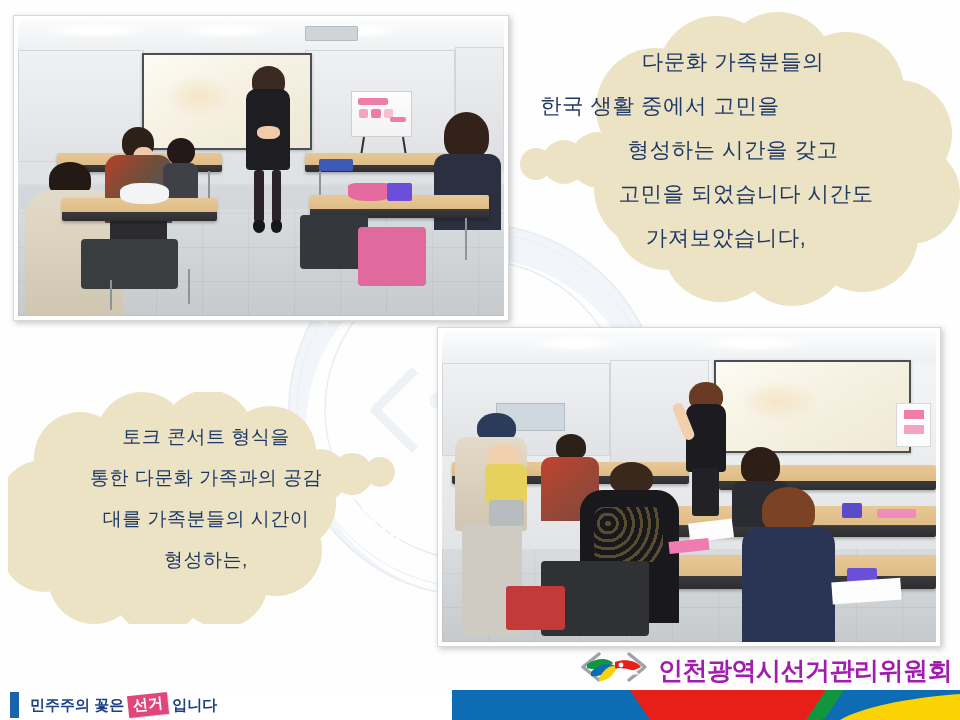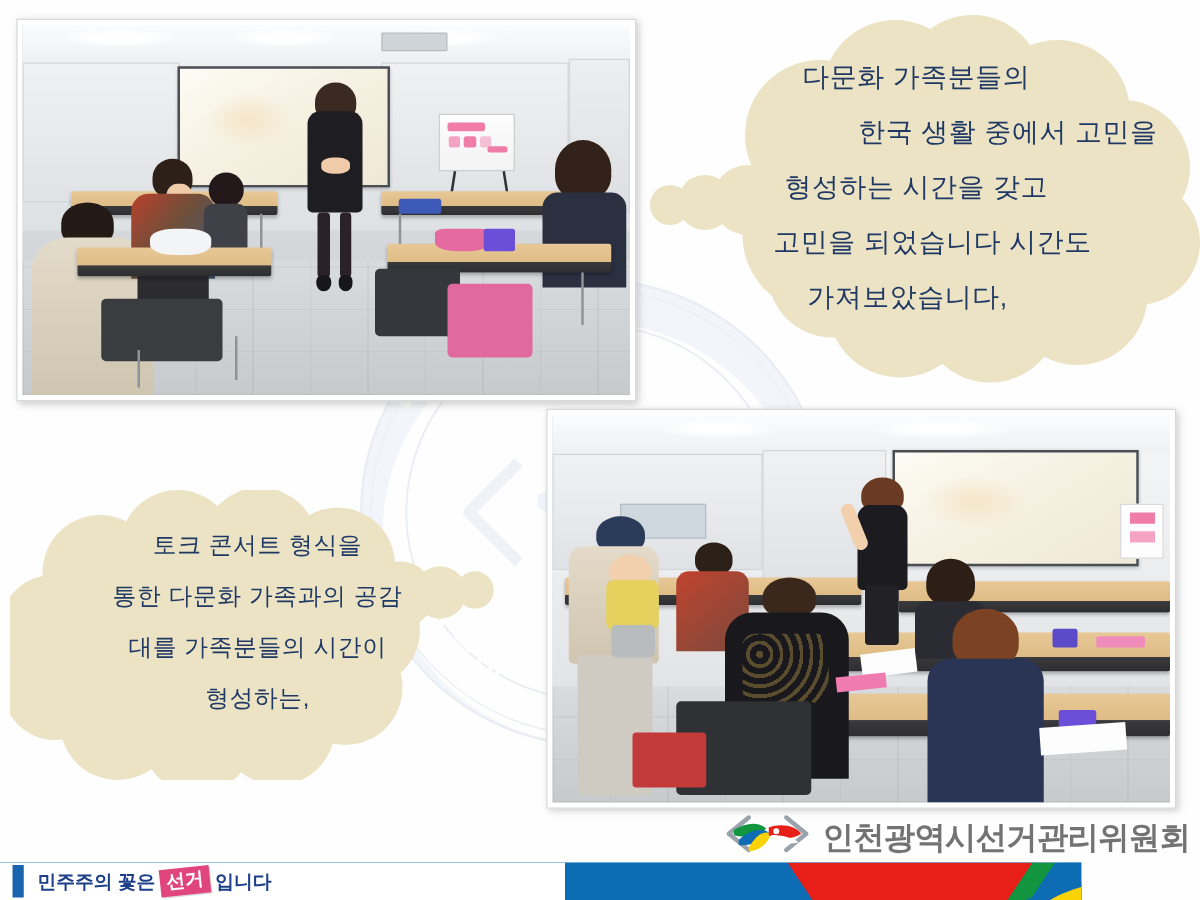--- a/index.html
+++ b/index.html
@@ -116,36 +116,36 @@
     letter-spacing:.5px;
   }
   #cloud-top{ left:506px; top:12px; width:454px; height:296px; }
   #cloud-top .cloud-text{
     padding:28px 34px 0 34px;
     font-size:21.5px;
     line-height:44px;
   }
   #cloud-top .ln{ display:block; }
   #cloud-top .ln-1{ text-align:center; }
-  #cloud-top .ln-2{ text-align:right; }
+  #cloud-top .ln-2{ text-align:left; }
   #cloud-top .ln-3{ text-align:center; }
   #cloud-top .ln-4{ text-align:center; padding-left:26px;}
   #cloud-top .ln-5{ text-align:center; padding-right:14px;}
 
   #cloud-bottom{ left:8px; top:392px; width:400px; height:232px; }
   #cloud-bottom .cloud-text{
     padding:24px 30px 0 26px;
     font-size:19px;
     line-height:41px;
   }
   #cloud-bottom .ln{ display:block; text-align:center;}
 
   
   .footer{
-    position:absolute; left:0; bottom:0; width:865px; height:30px;
+    position:absolute; left:0; bottom:0; width:960px; height:30px;
     overflow:hidden;
     background:#0d6cb4;
   }
   .footer svg{ position:absolute; left:0; top:0; }
   .slogan-box{
     position:absolute; left:0; top:0; height:30px; width:452px;
     background:#ffffff;
     display:flex; align-items:center;
     z-index:3;
   }
@@ -171,21 +171,21 @@
   }
 
   
   .logo-row{
     position:absolute; right:8px; bottom:30px;
     display:flex; align-items:center; gap:7px;
     z-index:4;
   }
   .logo-mark{ width:74px; height:40px; flex:0 0 auto; }
   .logo-text{
-    font-size:25px; font-weight:bold; color:#737373;
+    font-size:25px; font-weight:bold; color:#a21caf;
     letter-spacing:-.5px; white-space:nowrap;
     line-height:1;
   }
 </style>
 </head>
 <body>
 
 <div class="slide">
 
   <div class="watermark">

